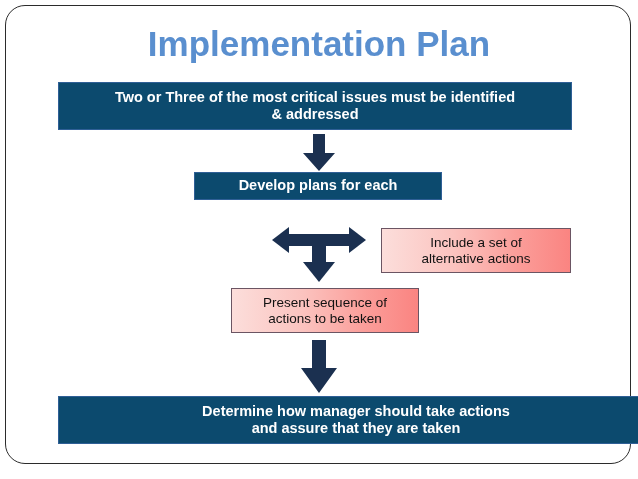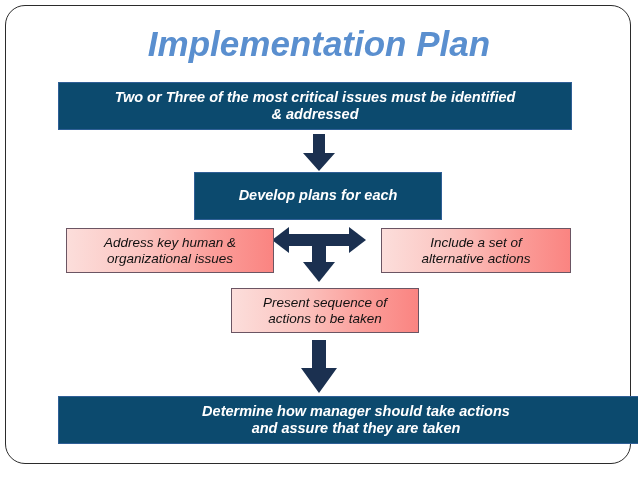--- a/index.html
+++ b/index.html
@@ -10,21 +10,20 @@
   }
   body {
     font-family: "Liberation Sans", sans-serif;
   }
   #slide {
     position: relative;
     width: 638px;
     height: 479px;
     background: #ffffff;
     overflow: hidden;
-    font-style: italic;
   }
   
   #slide-frame {
     position: absolute;
     left: 5px;
     top: 5px;
     width: 626px;
     height: 459px;
     border: 1.3px solid #2b2b2b;
     border-radius: 20px;
@@ -92,21 +91,21 @@
     <span class="node-text">Two or Three of the most critical issues must be identified
 &amp; addressed</span>
   </div>
 
   <div class="arrow" style="left:302px; top:134px;">
     <svg width="34" height="38" viewBox="0 0 34 38" aria-hidden="true">
       <polygon points="11,0 23,0 23,19 33,19 17,37 1,19 11,19" fill="#1b3050"></polygon>
     </svg>
   </div>
 
-  <div class="node box-blue" style="left:194px; top:172px; width:248px; height:48px; font-size:14.5px;">
+  <div class="node box-blue" style="left:194px; top:172px; width:248px; height:28px; font-size:14.5px;">
     <span class="node-text">Develop plans for each</span>
   </div>
 
   <div class="arrow" style="left:272px; top:224px;">
     <svg width="94" height="60" viewBox="0 0 94 60" aria-hidden="true">
 
       <path d="M 0,16
                L 17,3  L 17,10
                L 38,10  L 38,34
                L 47,34  L 47,10
@@ -120,24 +119,20 @@
       <polygon points="94,16 77,3 77,29" fill="#1b3050"></polygon>
 
       <rect x="15" y="10" width="64" height="12" fill="#1b3050"></rect>
 
       <rect x="40" y="16" width="14" height="24" fill="#1b3050"></rect>
 
       <polygon points="47,58 31,38 63,38" fill="#1b3050"></polygon>
     </svg>
   </div>
 
-  <div class="node box-pink" style="left:66px; top:228px; width:208px; height:45px; font-size:13.5px;">
-    <span class="node-text">Address key human &amp;
-organizational issues</span>
-  </div>
 
   <div class="node box-pink" style="left:231px; top:288px; width:188px; height:45px; font-size:13.5px;">
     <span class="node-text">Present sequence of
 actions to be taken</span>
   </div>
 
   <div class="node box-pink" style="left:381px; top:228px; width:190px; height:45px; font-size:13.5px;">
     <span class="node-text">Include a set of
 alternative actions</span>
   </div>

